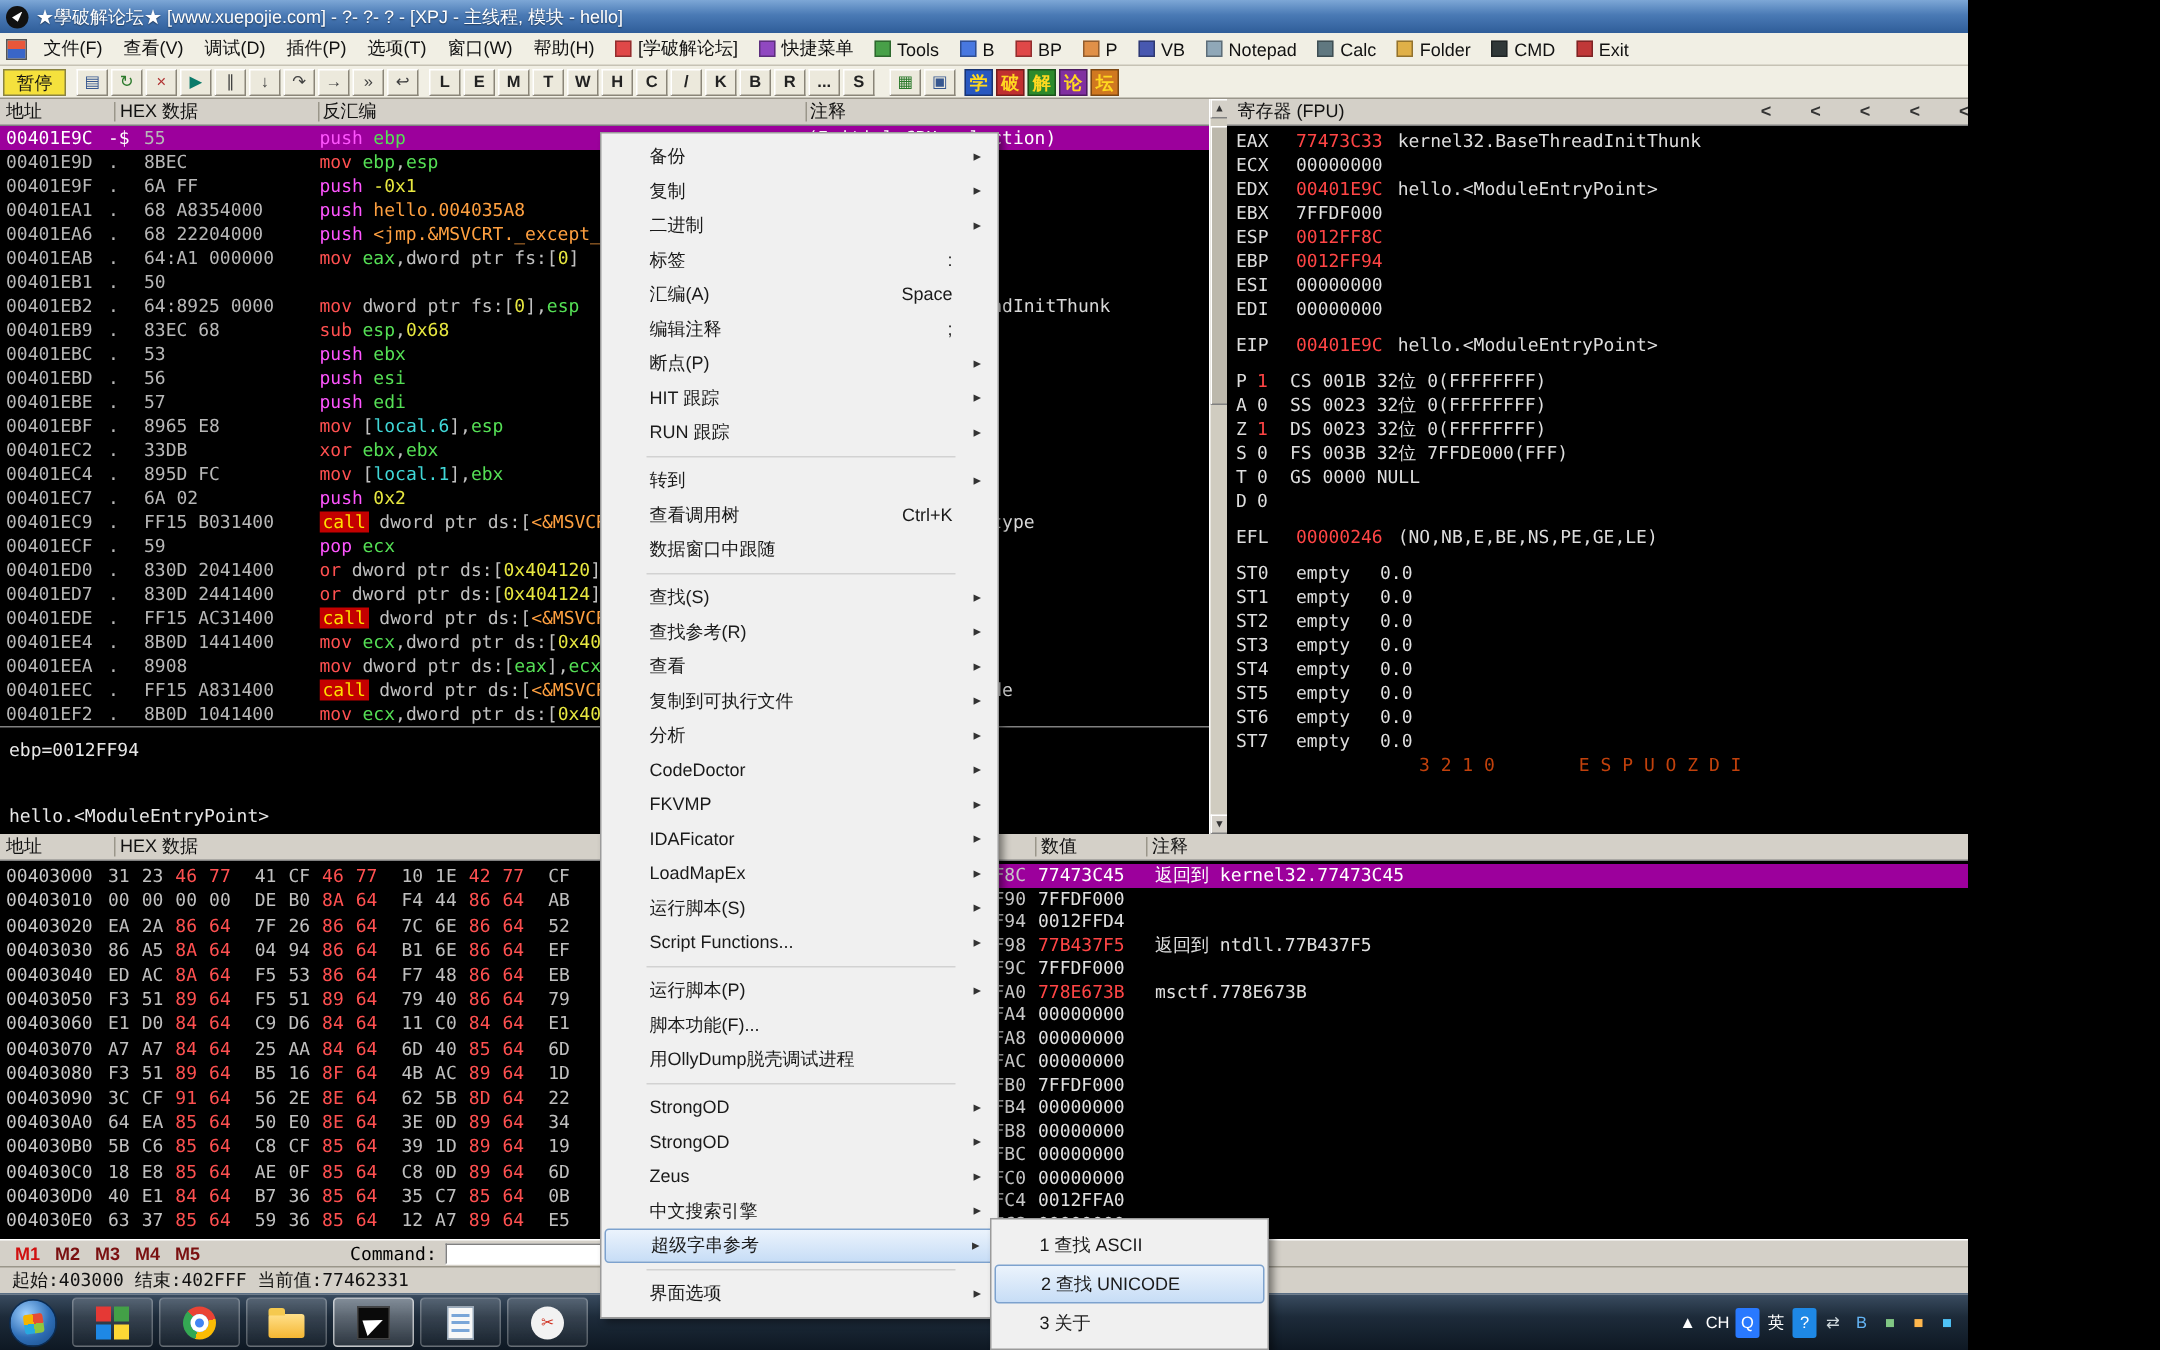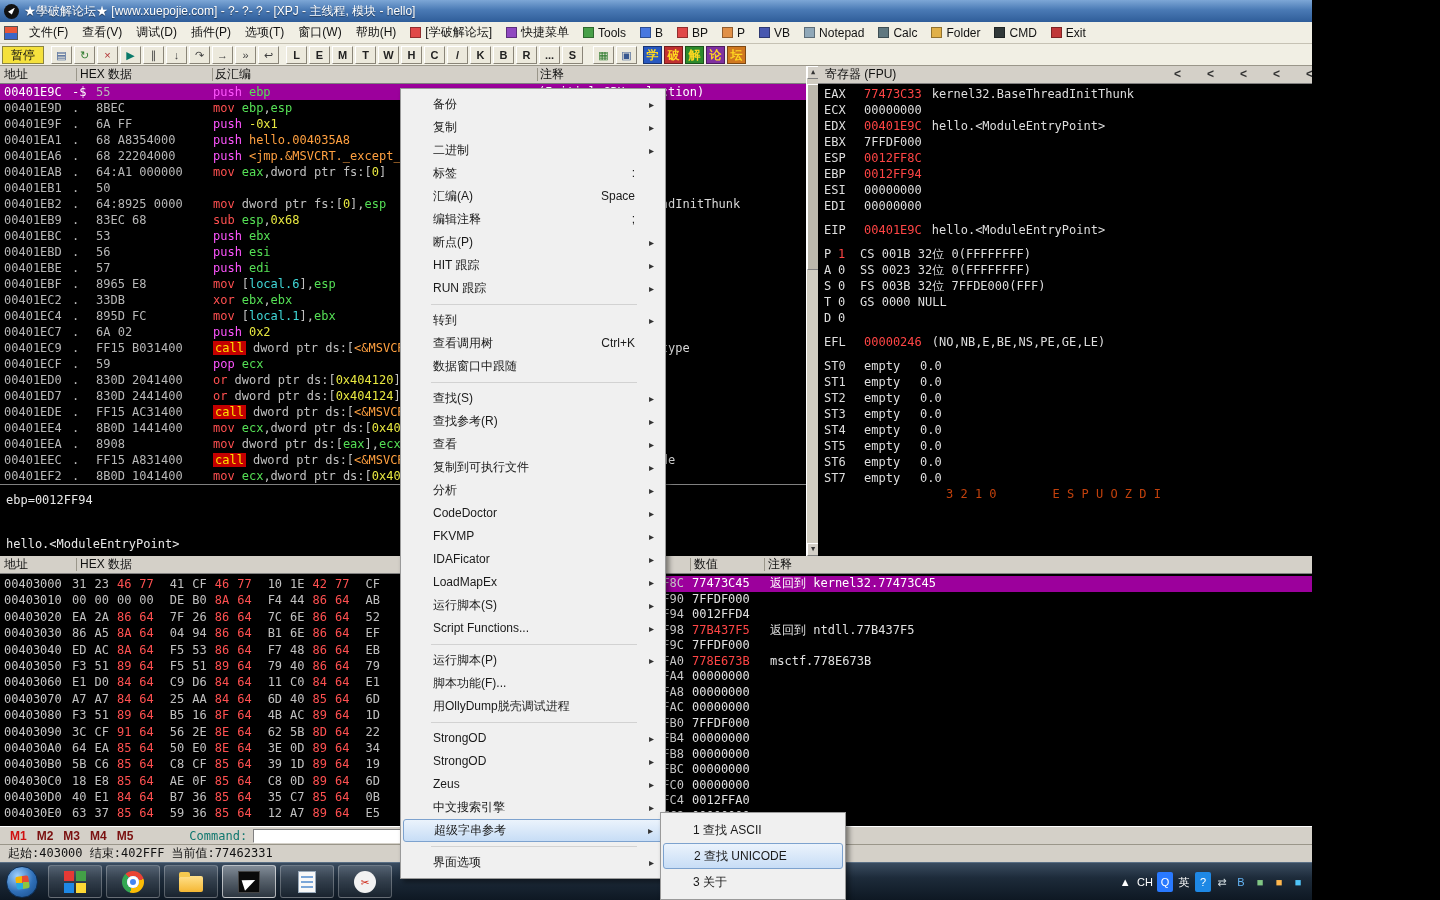--- a/index.html
+++ b/index.html
@@ -110,21 +110,21 @@
 .s-row.sel{background:#9c009c;color:#fff}
 .s-addr{width:34px;flex:0 0 auto;text-align:right;padding-right:8px;color:#c8c8c8}
 .s-val{width:78px;flex:0 0 auto}
 .s-cmt{flex:1;overflow:hidden}
 
 
 #cmdbar{position:absolute;left:0;top:826px;width:1440px;height:18px;background:#d4d0c8;border-top:1px solid #fff;
  display:flex;align-items:center;font-family:"Liberation Sans",sans-serif}
 .m-tab{margin-left:10px;font-weight:bold;color:#7a1010}
 .m-tab.first{color:#d01010}
-#command-label{margin-left:56px;color:#0f766e;font-family:"DejaVu Sans Mono",monospace}
+#command-label{margin-left:100px;color:#000000;font-family:"DejaVu Sans Mono",monospace}
 #command-input{margin-left:6px;width:368px;height:14px;border:1px solid;border-color:#808080 #fff #fff #808080;background:#fff;
  font-family:"DejaVu Sans Mono",monospace;font-size:11px;padding:0 3px}
 #cmd-flags{position:absolute;right:10px;display:flex;gap:14px;font-weight:bold}
 .cmd-flag{color:#d01010}
 .cmd-flag.none{color:#7a1010}
 
 #statusbar{position:absolute;left:0;top:844px;width:1440px;height:18px;background:#d4d0c8;border-top:1px solid #9a968a;
  line-height:17px;color:#111}
 #status-text{padding-left:8px}
 
@@ -525,20 +525,21 @@
       <div class="r-line"><span class="r-name">EBX</span><span class="r-val">7FFDF000</span></div>
       <div class="r-line"><span class="r-name">ESP</span><span class="r-val red">0012FF8C</span></div>
       <div class="r-line"><span class="r-name">EBP</span><span class="r-val red">0012FF94</span></div>
       <div class="r-line"><span class="r-name">ESI</span><span class="r-val">00000000</span></div>
       <div class="r-line"><span class="r-name">EDI</span><span class="r-val">00000000</span></div>
       <div class="r-gap"></div>
       <div class="r-line"><span class="r-name">EIP</span><span class="r-val red">00401E9C</span><span class="r-cmt">hello.&lt;ModuleEntryPoint&gt;</span></div>
       <div class="r-gap"></div>
       <div class="r-line"><span class="f-l">P</span><span class="f-v red">1</span><span>CS 001B 32位 0(FFFFFFFF)</span></div>
       <div class="r-line"><span class="f-l">A</span><span class="f-v">0</span><span>SS 0023 32位 0(FFFFFFFF)</span></div>
+      <div class="r-line"><span class="f-l">Z</span><span class="f-v red">1</span><span>DS 0023 32位 0(FFFFFFFF)</span></div>
       <div class="r-line"><span class="f-l">S</span><span class="f-v">0</span><span>FS 003B 32位 7FFDE000(FFF)</span></div>
       <div class="r-line"><span class="f-l">T</span><span class="f-v">0</span><span>GS 0000 NULL</span></div>
       <div class="r-line"><span class="f-l">D</span><span class="f-v">0</span></div>
       <div class="r-gap"></div>
       <div class="r-line"><span class="r-name">EFL</span><span class="r-val red">00000246</span><span class="r-cmt">(NO,NB,E,BE,NS,PE,GE,LE)</span></div>
       <div class="r-gap"></div>
       <div class="r-line"><span class="st-n">ST0</span><span class="st-s">empty</span><span>0.0</span></div>
       <div class="r-line"><span class="st-n">ST1</span><span class="st-s">empty</span><span>0.0</span></div>
       <div class="r-line"><span class="st-n">ST2</span><span class="st-s">empty</span><span>0.0</span></div>
       <div class="r-line"><span class="st-n">ST3</span><span class="st-s">empty</span><span>0.0</span></div>

